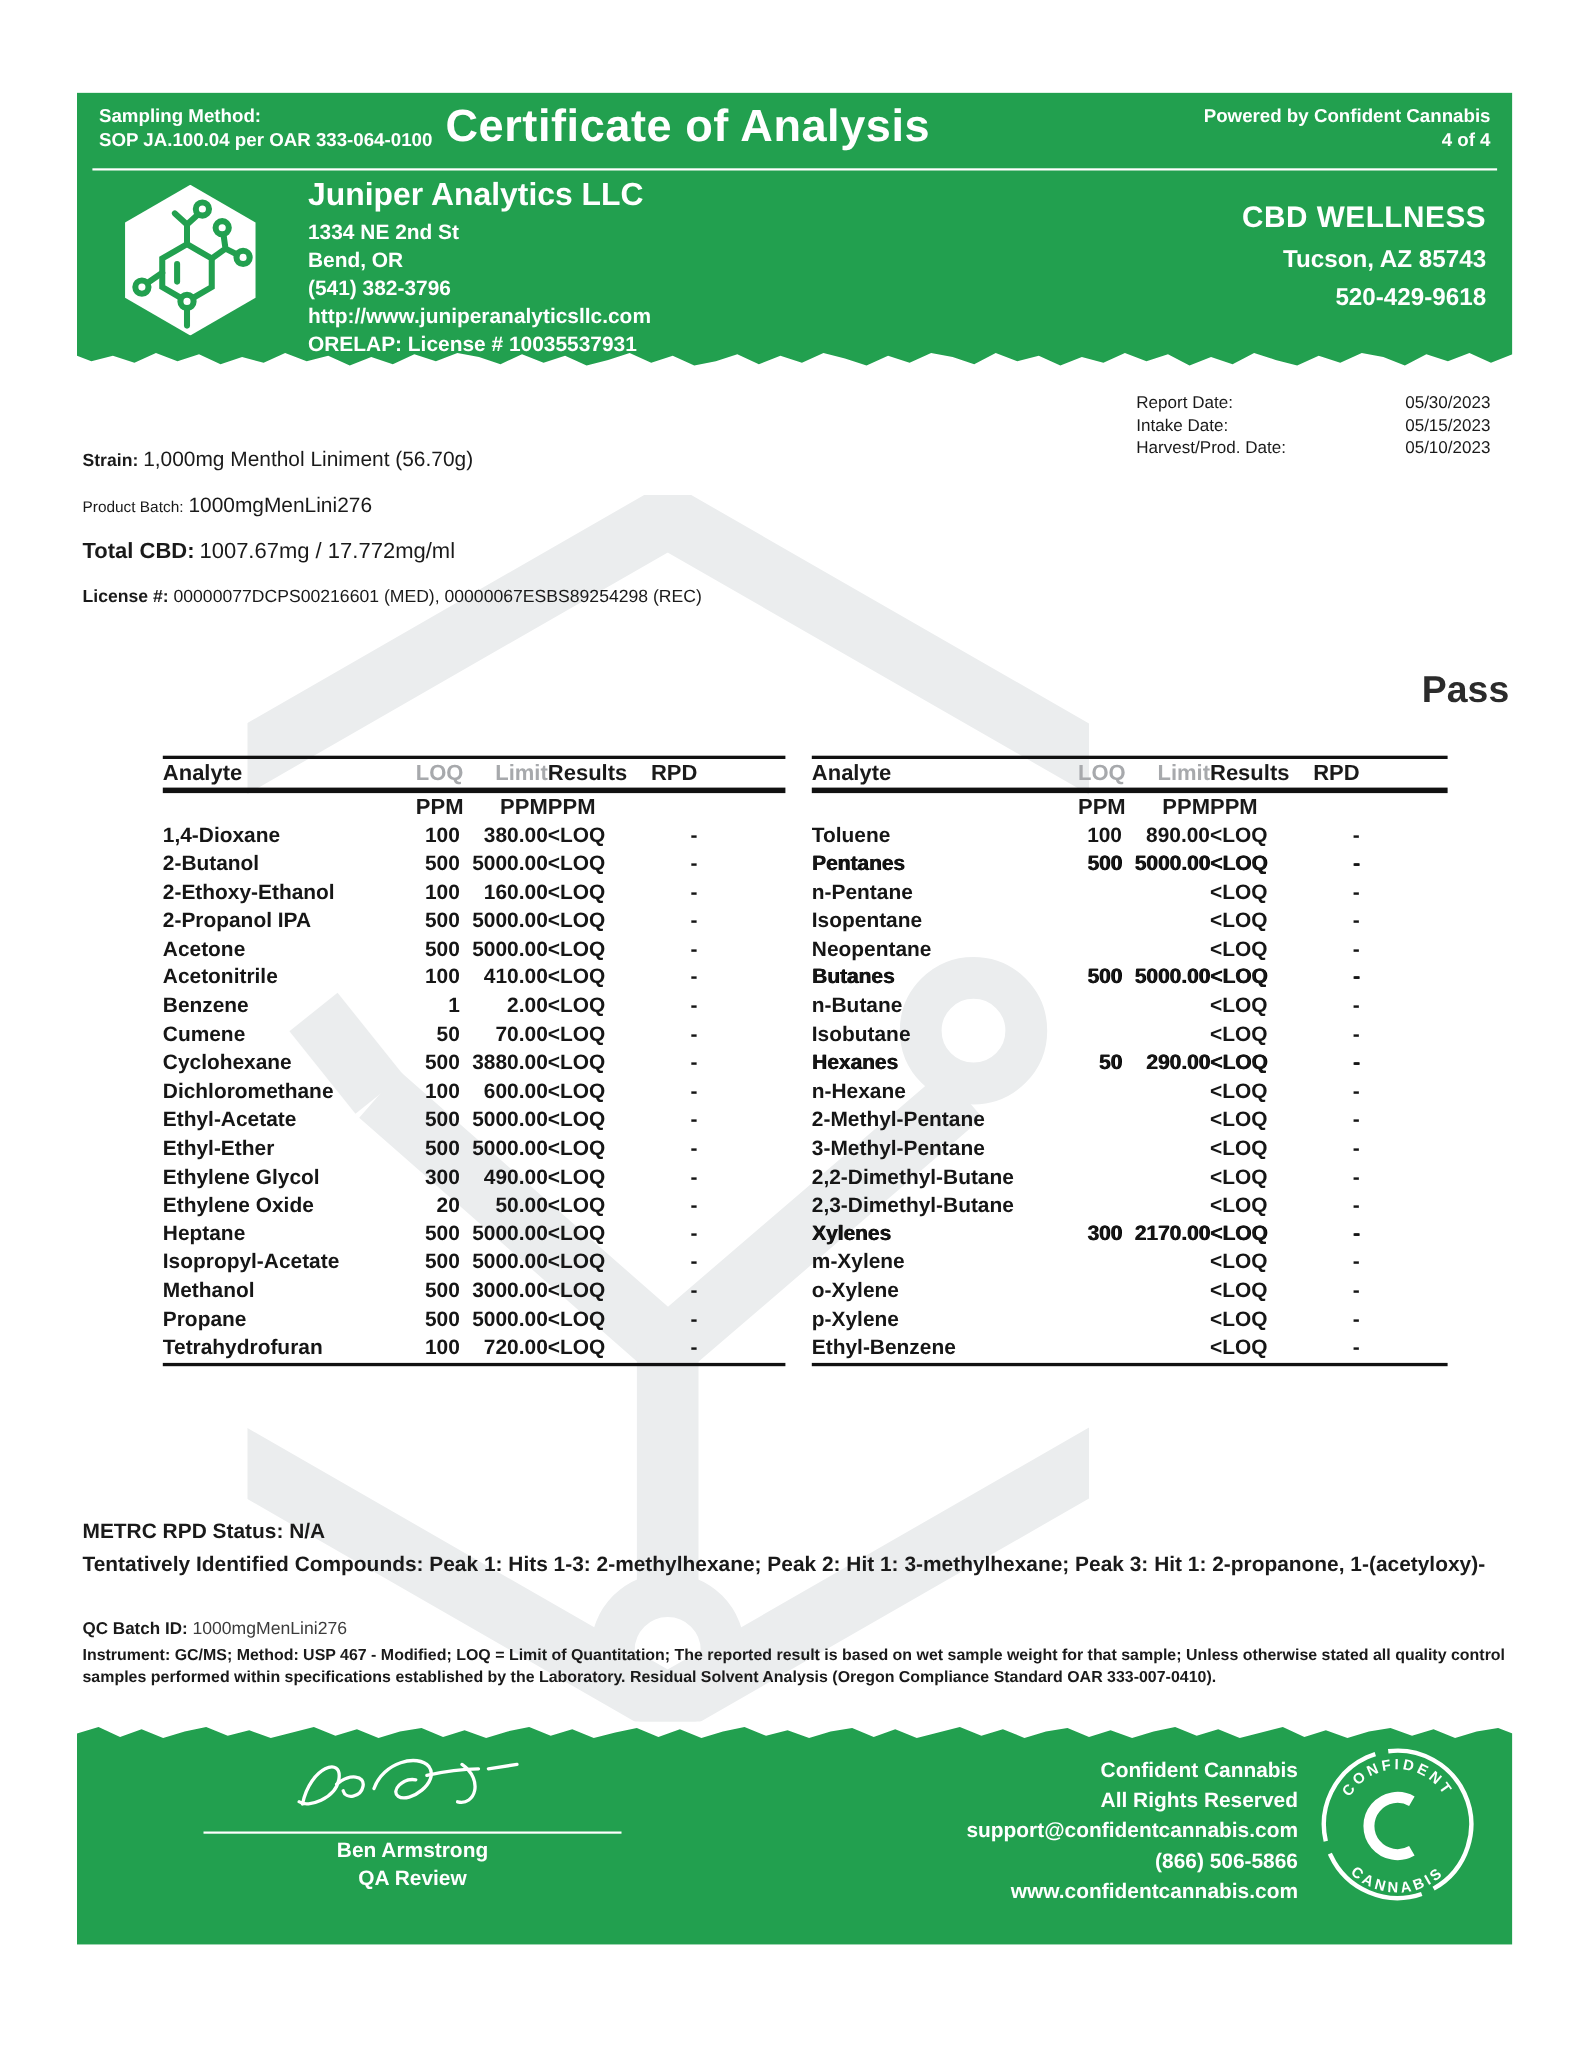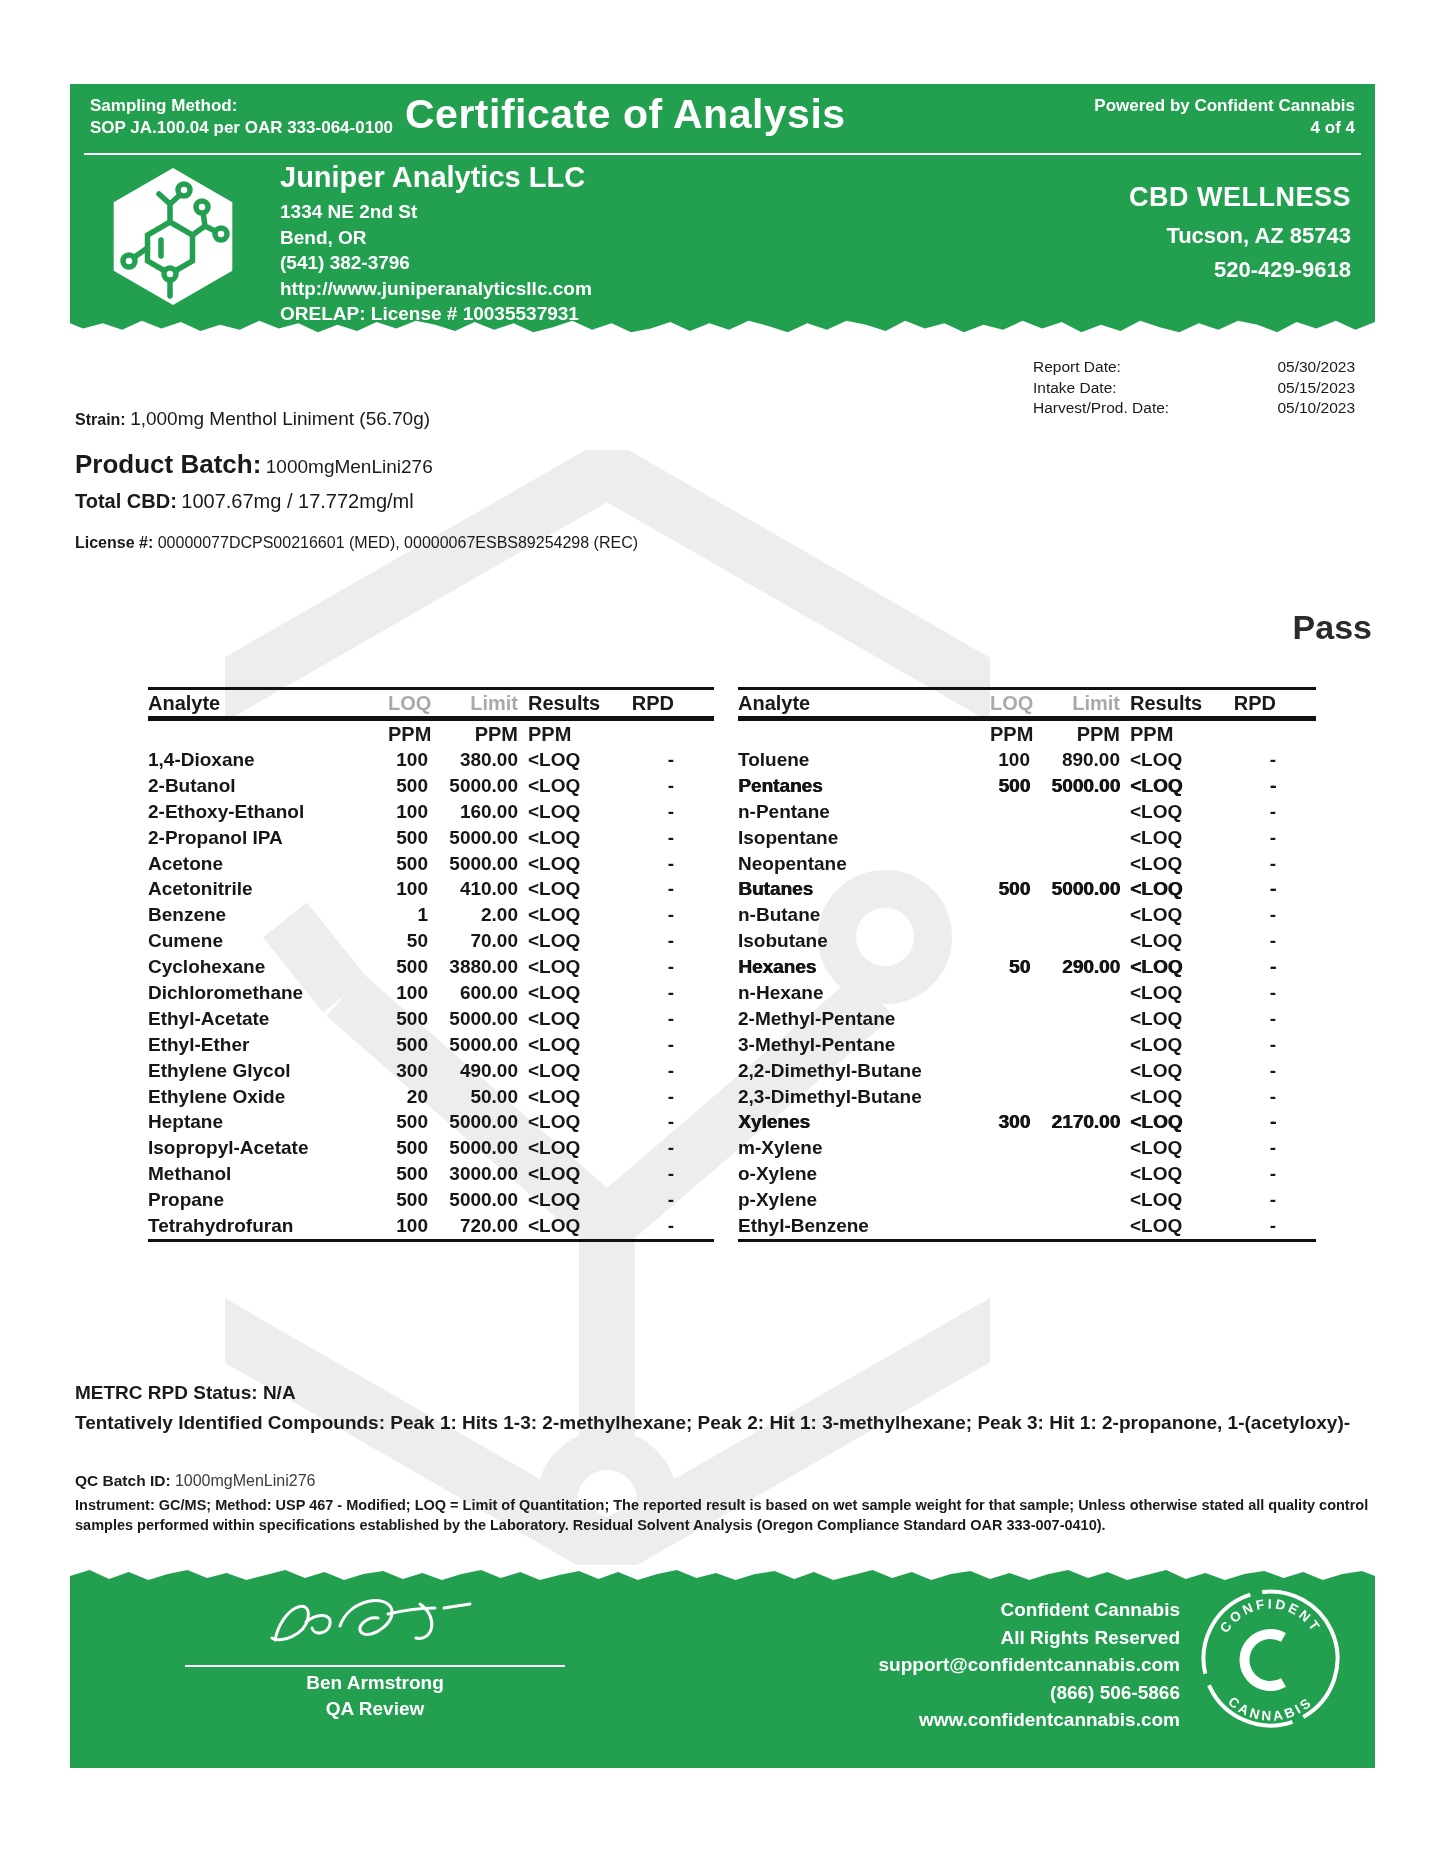--- a/index.html
+++ b/index.html
@@ -26,37 +26,37 @@
   .client-name{font-size:27px;font-weight:700;letter-spacing:0.5px}
   .client-lines{font-size:22px;font-weight:700;line-height:34px;margin-top:6px}
 
   
   .dates{left:1033px;top:357px;width:322px;font-size:15.5px}
   .date-row{display:flex;justify-content:space-between;line-height:20.5px}
 
   
   .info-line{left:75px;white-space:nowrap}
   .lab-sm{font-weight:700;font-size:16px}
-  .lab-md{font-weight:700;font-size:26px}
+  .lab-md{font-weight:400;font-size:14px}
   .lab-lg{font-weight:700;font-size:20px}
   .val-sm{font-size:16px}
   .val-md{font-size:19px}
   .val-lg{font-size:20px}
 
   .pass{right:73px;top:608px;font-size:34px;font-weight:700;color:#2b2b2b}
 
   
   .watermark{left:225px;top:450px;width:765px;height:1115px;z-index:0}
   .content{z-index:1}
 
   
   .tables{left:148px;top:687px;display:flex;gap:24px;z-index:1}
   .rtable{background:transparent}
   .rtable .thead,.rtable .tunits,.rtable .trow{
-    display:grid;grid-template-columns:230px 40px 80px 88px 48px;column-gap:10px;
+    display:grid;grid-template-columns:230px 40px 80px 88px 48px;
     padding-right:40px;align-items:center;
   }
   .t-left{width:566px}
   .t-right{width:578px}
   .t-right .thead,.t-right .tunits,.t-right .trow{grid-template-columns:242px 40px 80px 88px 48px}
   .thead{border-top:3px solid #111;border-bottom:5px solid #111;height:26px;font-size:20px;font-weight:700}
   .tunits{height:26px;font-size:20px;font-weight:700}
   .trow{height:25.9px;font-size:19px;font-weight:700;color:#161616}
   .tbody{border-bottom:3px solid #111}
   .h-gray{color:#A7A9AC}

